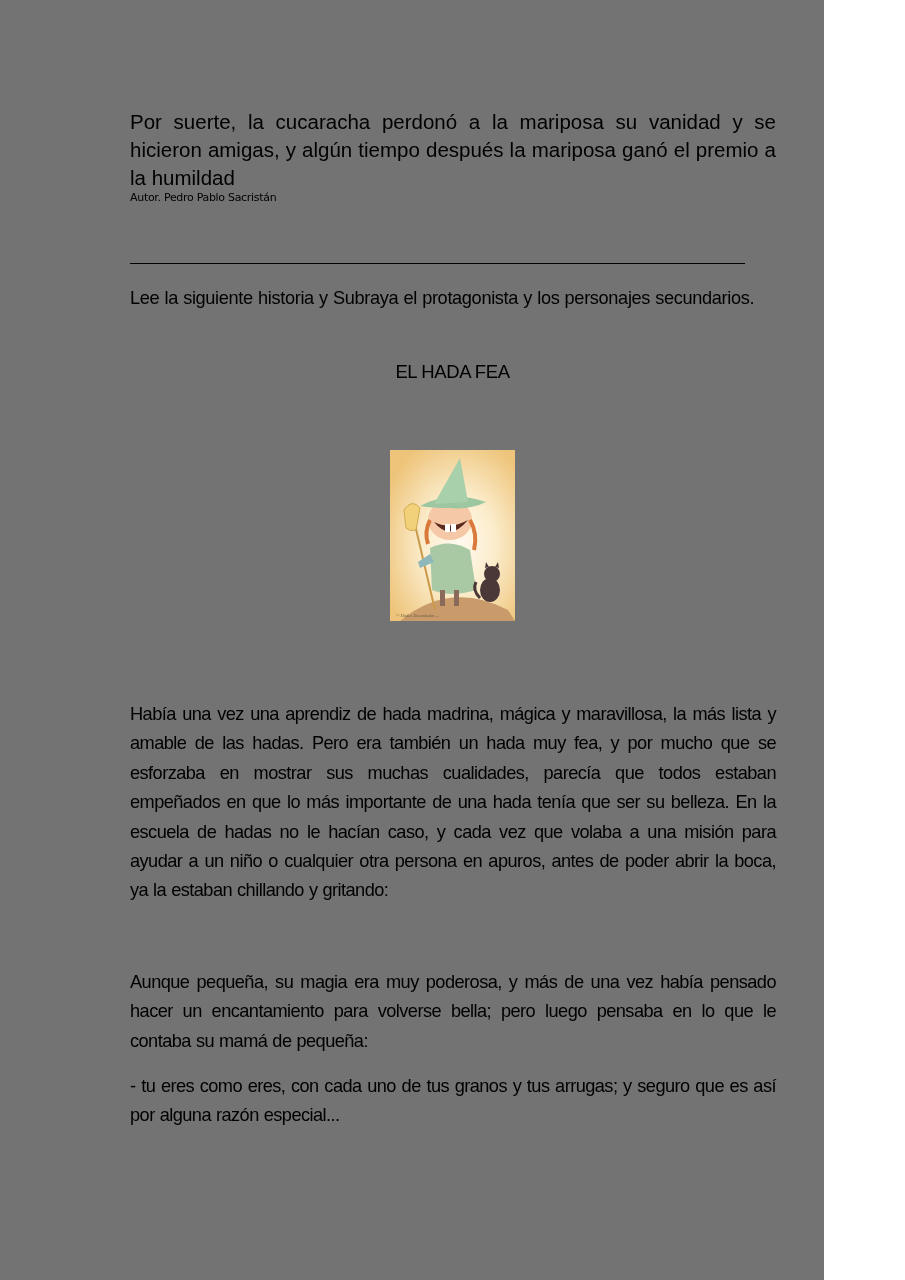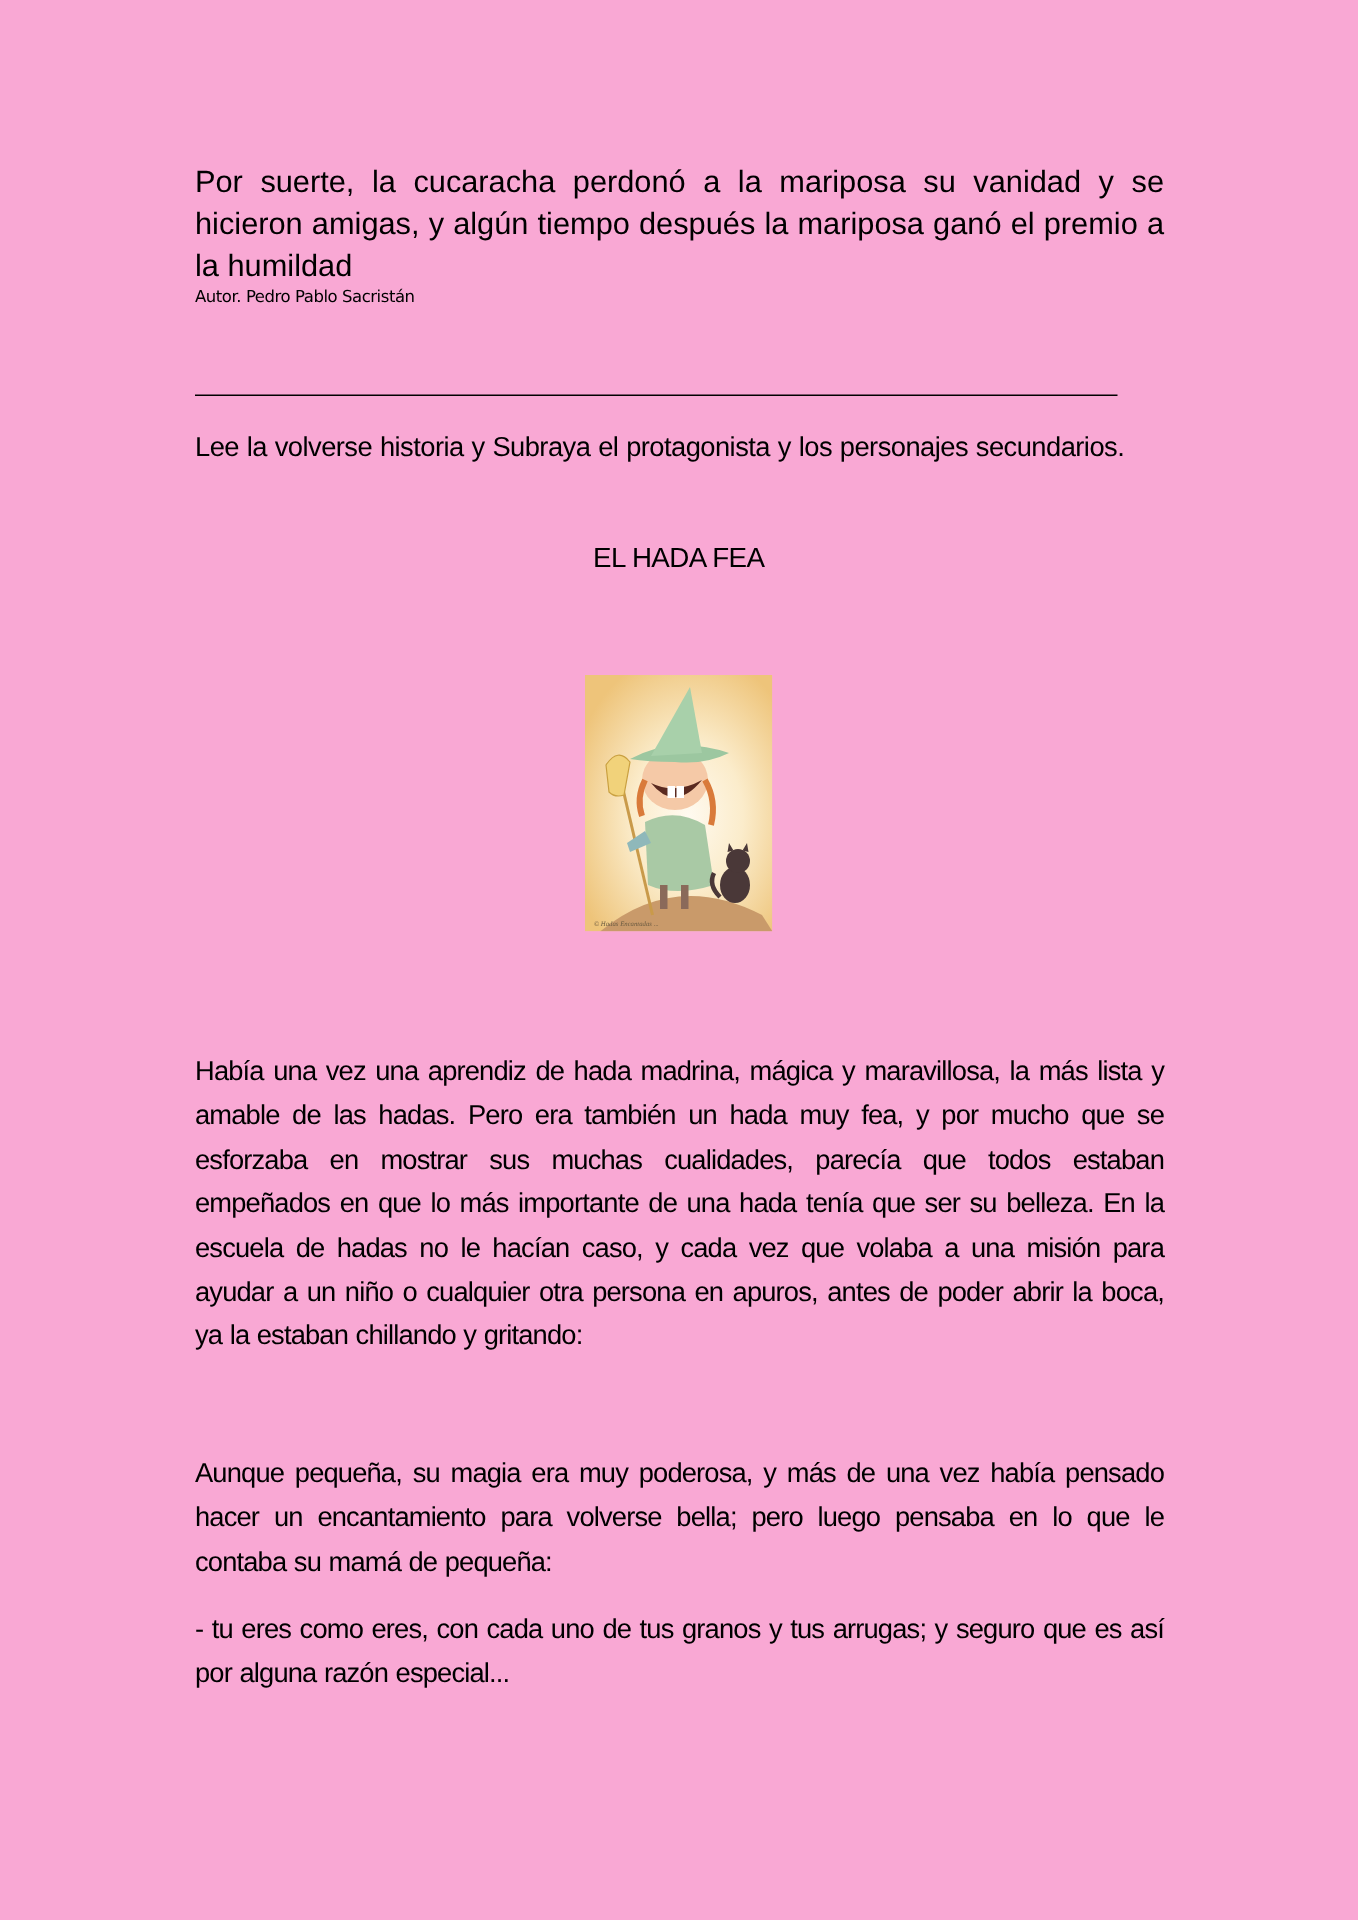--- a/index.html
+++ b/index.html
@@ -1,17 +1,17 @@
 <!DOCTYPE html>
 <html><head>
   <meta charset="utf-8">
   <style>
     html, body { margin: 0; padding: 0; background: #ffffff; }
     body { width: 905px; height: 1280px; position: relative; overflow: hidden; color: #000; }
-    .page { position: absolute; left: 0; top: 0; width: 905px; height: 1280px; background: #f9a8d4; }
+    .page { position: absolute; left: 0; top: 0; width: 824px; height: 1280px; background: #737373; }
     .p-arial {
       position: absolute; left: 130px; width: 646px;
       font-family: "Liberation Sans", sans-serif; font-size: 20.5px; line-height: 28px;
       text-align: justify; text-align-last: left; margin: 0;
     }
     .author {
       position: absolute; left: 130px; top: 191px;
       font-family: "DejaVu Sans", sans-serif; font-size: 11px; letter-spacing: -0.3px; margin: 0;
     }
     .rule {
@@ -37,21 +37,21 @@
 <body>
 
 <div class="page">
 
   <p class="p-arial" style="top:108px;">Por suerte, la cucaracha perdonó a la mariposa su vanidad y se hicieron amigas, y algún tiempo después la mariposa ganó el premio a la humildad</p>
 
   <p class="author">Autor. Pedro Pablo Sacristán</p>
 
   <div class="rule"></div>
 
-  <p class="p-cal" style="top:284px;">Lee la volverse historia y Subraya el protagonista y los personajes secundarios.</p>
+  <p class="p-cal" style="top:284px;">Lee la siguiente historia y Subraya el protagonista y los personajes secundarios.</p>
 
   <p class="title">EL HADA FEA</p>
 
   <div class="illus">
     <svg width="125" height="171" viewBox="0 0 125 171" xmlns="http://www.w3.org/2000/svg">
       <defs>
         <radialGradient id="bg" cx="55%" cy="55%" r="65%">
           <stop offset="0%" stop-color="#fffaf0"></stop>
           <stop offset="45%" stop-color="#fbeccb"></stop>
           <stop offset="100%" stop-color="#eec47a"></stop>

